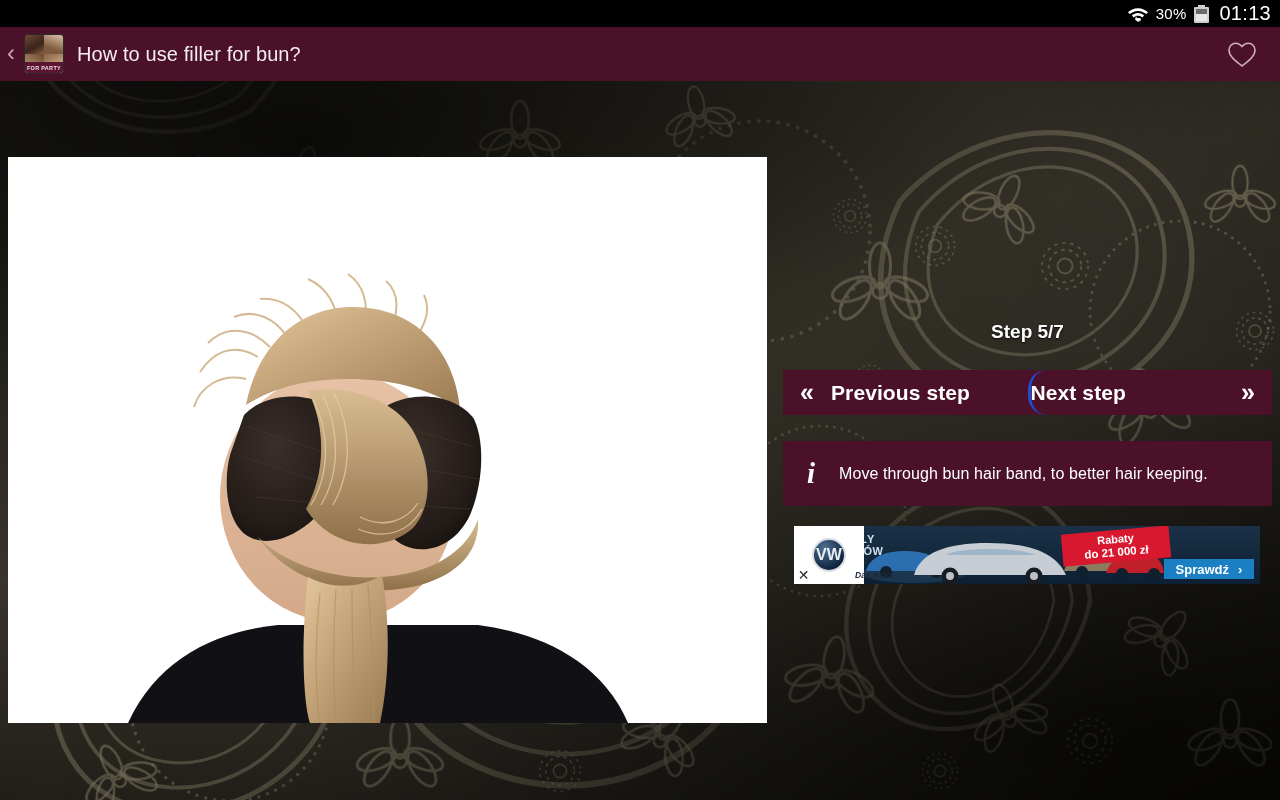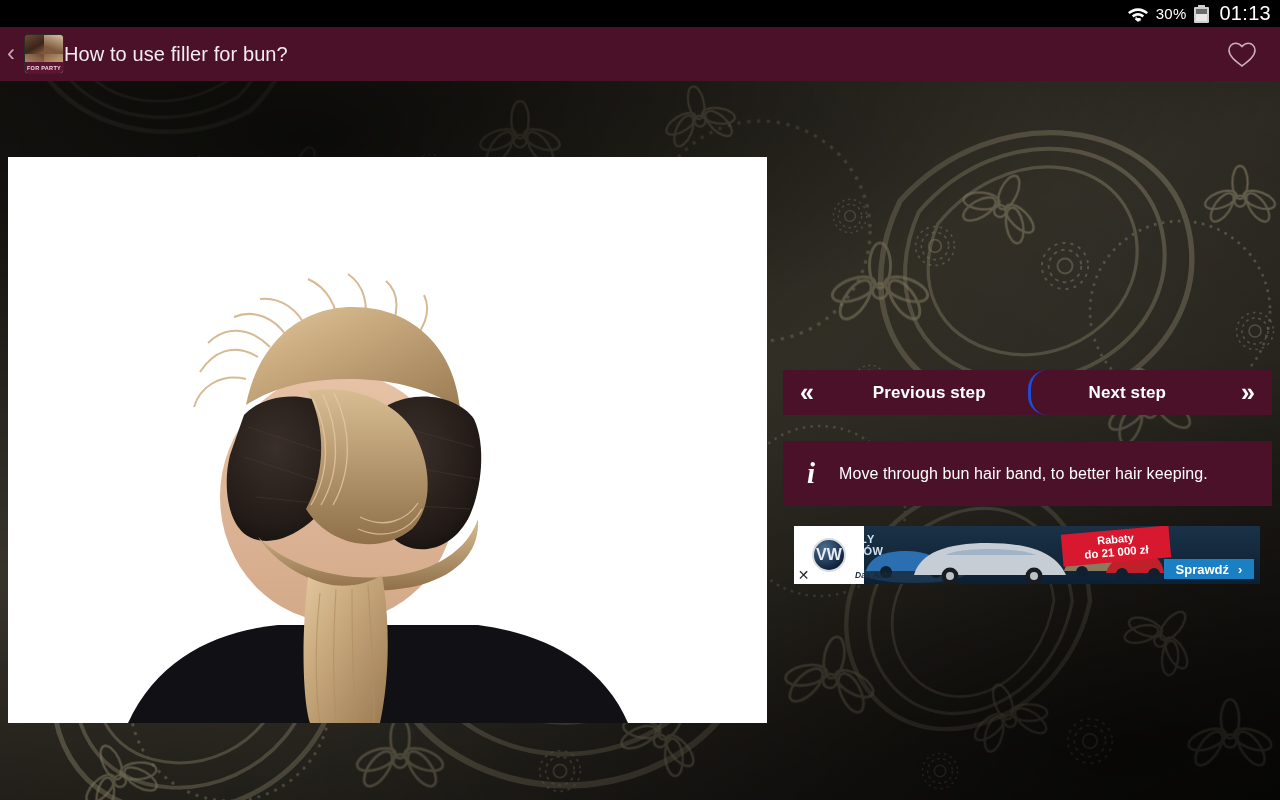--- a/index.html
+++ b/index.html
@@ -50,21 +50,21 @@
   .q1{ left:0; top:0; background:linear-gradient(150deg,#6d4a33,#3a241a 60%,#8a5f42); }
   .q2{ right:0; top:0; background:linear-gradient(200deg,#d8c0a4,#7d5a3e 70%); }
   .q3{ left:0; bottom:0; background:linear-gradient(30deg,#c8ab8c,#6b4830); }
   .q4{ right:0; bottom:0; background:linear-gradient(330deg,#e0c49f,#8a6242); }
   .app-icon .band{
     position:absolute; left:0; bottom:0; width:100%; height:11px;
     background:#5d1430; color:#f0dde4; font-size:5.5px; letter-spacing:.3px;
     display:flex; align-items:center; justify-content:center; font-weight:bold;
   }
   .title-text{
-    color:#f4ecef; font-size:20px; margin-left:0; letter-spacing:.1px;text-align:center;
+    color:#f4ecef; font-size:20px; margin-left:13px; letter-spacing:.1px;text-align:center;
   }
   .fav-btn{
     position:absolute; right:15px; top:0; height:54px; width:46px;
     display:flex; align-items:center; justify-content:center;
   }
 
   
   .wallpaper{
     position:absolute; left:0; top:81px; width:1280px; height:719px;
     background:#2d2b22;
@@ -100,21 +100,21 @@
     flex:1 1 50%; display:flex; align-items:center; height:45px;
     color:#ffffff; position:relative;
   }
   .nav-btn.prev{ justify-content:flex-start; }
   .nav-btn.next{ justify-content:flex-end; border-left:3px solid #1d4ed8;border-radius:19px; }
   .nav-chev{
     width:48px; display:flex; align-items:center; justify-content:center;
     font-size:25px; line-height:1; font-weight:bold;
   }
   .nav-label{
-    flex:1; text-align:center; font-size:17px; font-weight:bold; letter-spacing:.1px;
+    flex:1; text-align:left; font-size:21px; font-weight:bold; letter-spacing:.1px;
   }
   .info-bar{
     position:absolute; left:783px; top:441px; width:489px; height:65px;
     background:#4b1128; display:flex; align-items:center; color:#fff;
   }
   .info-icon{
     width:56px; display:flex; align-items:center; justify-content:center;
     font-size:29px; font-weight:bold; font-family:"Liberation Serif", serif;
     font-style:italic;
   }
@@ -369,20 +369,21 @@
       <g stroke="#a8catch"></g>
       <g stroke="#b08f62" stroke-width="1.2" fill="none" opacity=".7">
         <path d="M312 436 C306 492 308 540 312 566"></path>
         <path d="M328 432 C324 492 326 540 328 566"></path>
         <path d="M344 432 C344 492 346 540 348 566"></path>
         <path d="M360 428 C364 488 366 538 366 566"></path>
       </g>
     </svg>
   </div>
 
+  <div class="step-label">Step 5/7</div>
 
   <div class="nav-row">
     <div class="nav-btn prev">
       <span class="nav-chev">«</span>
       <span class="nav-label">Previous step</span>
     </div>
     <div class="nav-btn next">
       <span class="nav-label">Next step</span>
       <span class="nav-chev">»</span>
     </div>

